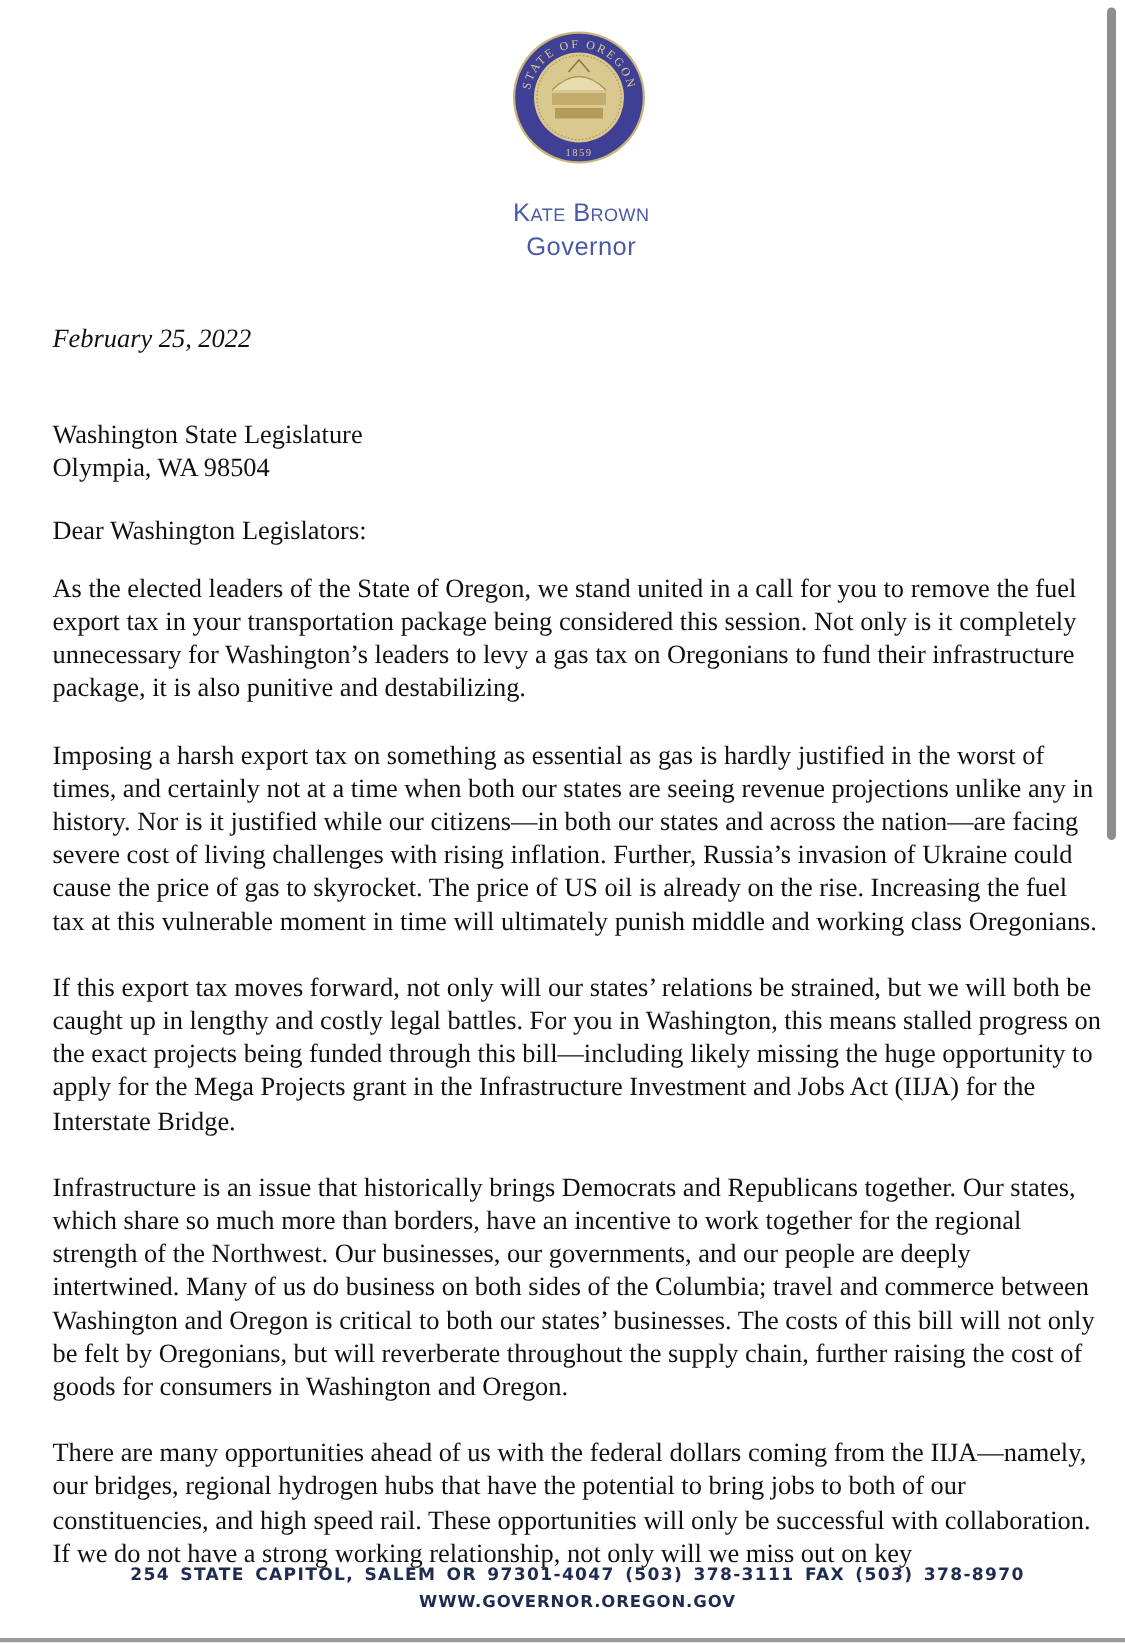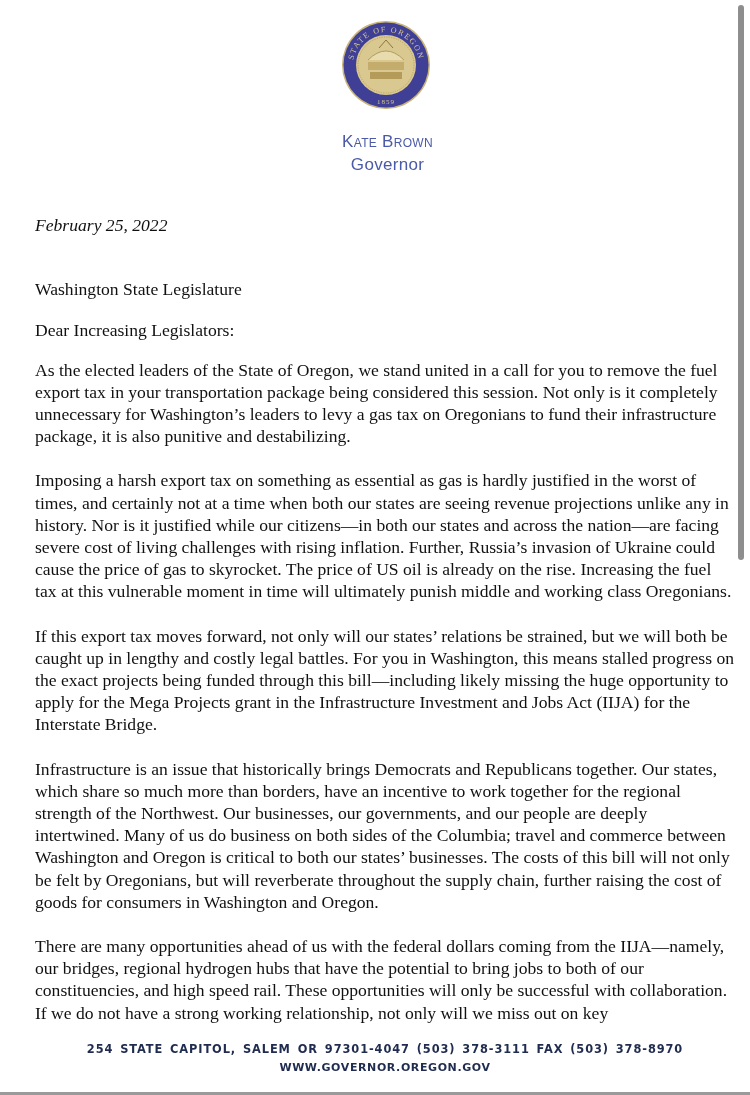--- a/index.html
+++ b/index.html
@@ -64,22 +64,23 @@
     <text x="45" y="84" font-size="7" fill="#d9c88f" font-family="Liberation Serif, serif" text-anchor="middle" letter-spacing="1">1859</text>
   </svg>
   <div class="governor-name">Kate Brown</div>
   <div class="governor-title">Governor</div>
 </div>
 
 <div class="body">
   <p class="date">February 25, 2022</p>
   <div class="addr">
     <p>Washington State Legislature</p>
+    <p>Olympia, WA 98504</p>
   </div>
-  <p class="salute">Dear Increasing Legislators:</p>
+  <p class="salute">Dear Washington Legislators:</p>
   <p class="para">As the elected leaders of the State of Oregon, we stand united in a call for you to remove the fuel export tax in your transportation package being considered this session.  Not only is it completely unnecessary for Washington’s leaders to levy a gas tax on Oregonians to fund their infrastructure package, it is also punitive and destabilizing.</p>
   <p class="para">Imposing a harsh export tax on something as essential as gas is hardly justified in the worst of times, and certainly not at a time when both our states are seeing revenue projections unlike any in history.  Nor is it justified while our citizens—in both our states and across the nation—are facing severe cost of living challenges with rising inflation.  Further, Russia’s invasion of Ukraine could cause the price of gas to skyrocket.  The price of US oil is already on the rise. Increasing the fuel tax at this vulnerable moment in time will ultimately punish middle and working class Oregonians.</p>
   <p class="para">If this export tax moves forward, not only will our states’ relations be strained, but we will both be caught up in lengthy and costly legal battles.  For you in Washington, this means stalled progress on the exact projects being funded through this bill—including likely missing the huge opportunity to apply for the Mega Projects grant in the Infrastructure Investment and Jobs Act (IIJA) for the Interstate Bridge.</p>
   <p class="para">Infrastructure is an issue that historically brings Democrats and Republicans together.  Our states, which share so much more than borders, have an incentive to work together for the regional strength of the Northwest.  Our businesses, our governments, and our people are deeply intertwined.  Many of us do business on both sides of the Columbia; travel and commerce between Washington and Oregon is critical to both our states’ businesses.  The costs of this bill will not only be felt by Oregonians, but will reverberate throughout the supply chain, further raising the cost of goods for consumers in Washington and Oregon.</p>
   <p class="para">There are many opportunities ahead of us with the federal dollars coming from the IIJA—namely, our bridges, regional hydrogen hubs that have the potential to bring jobs to both of our constituencies, and high speed rail.  These opportunities will only be successful with collaboration.  If we do not have a strong working relationship, not only will we miss out on key</p>
 </div>
 
 <div class="footer">
   <div class="addr-line">254 STATE CAPITOL, SALEM OR 97301-4047 (503) 378-3111 FAX (503) 378-8970</div>
   <div class="web-line">WWW.GOVERNOR.OREGON.GOV</div>

